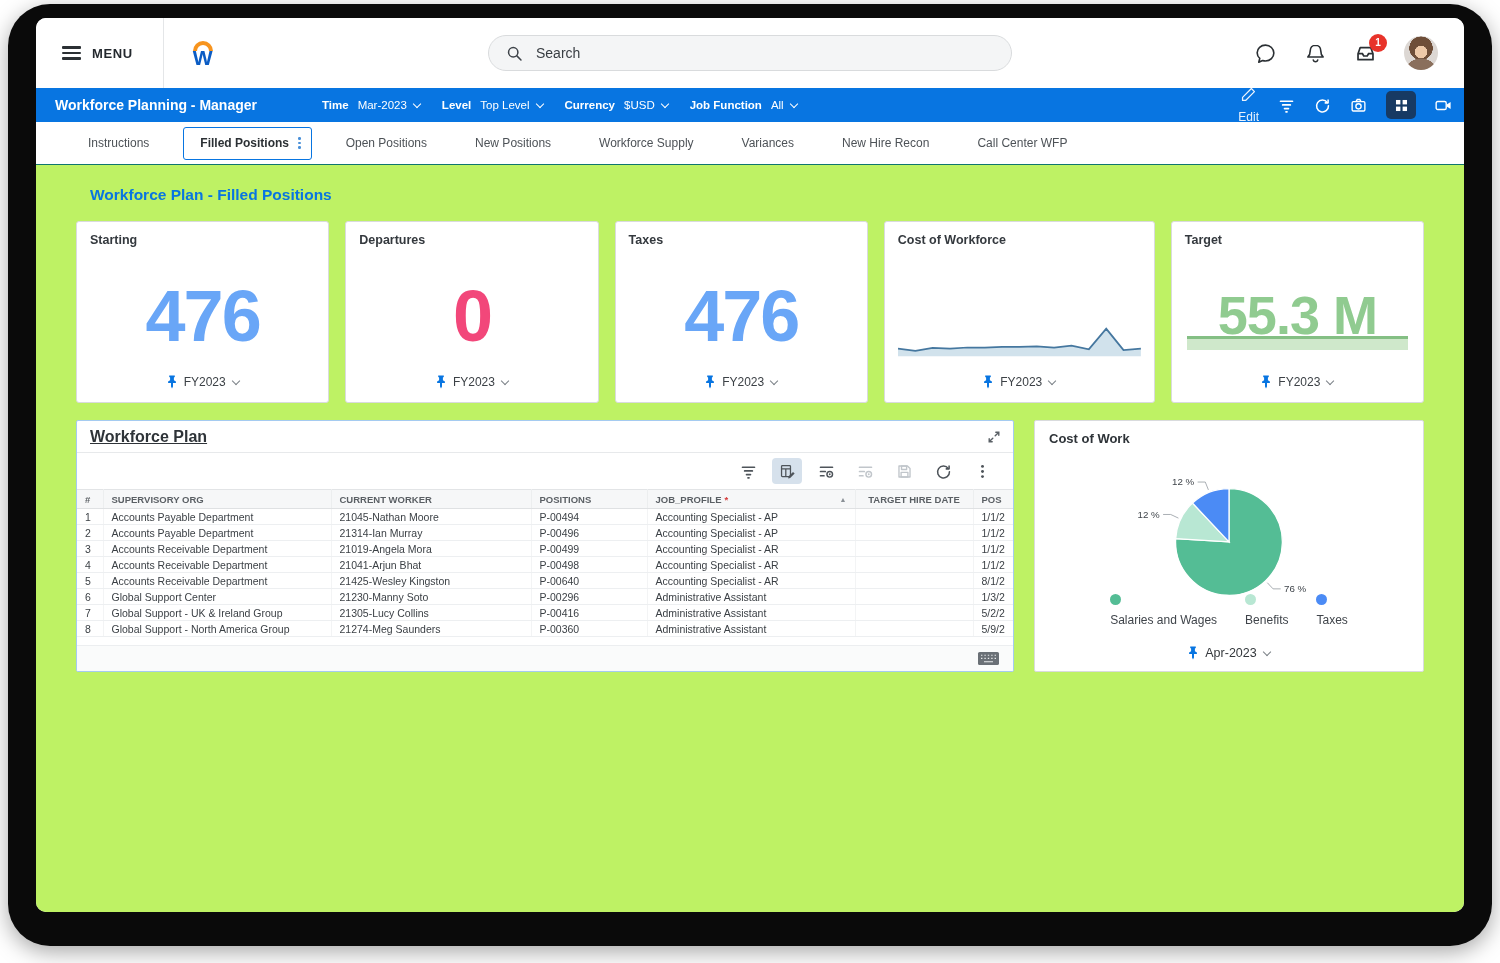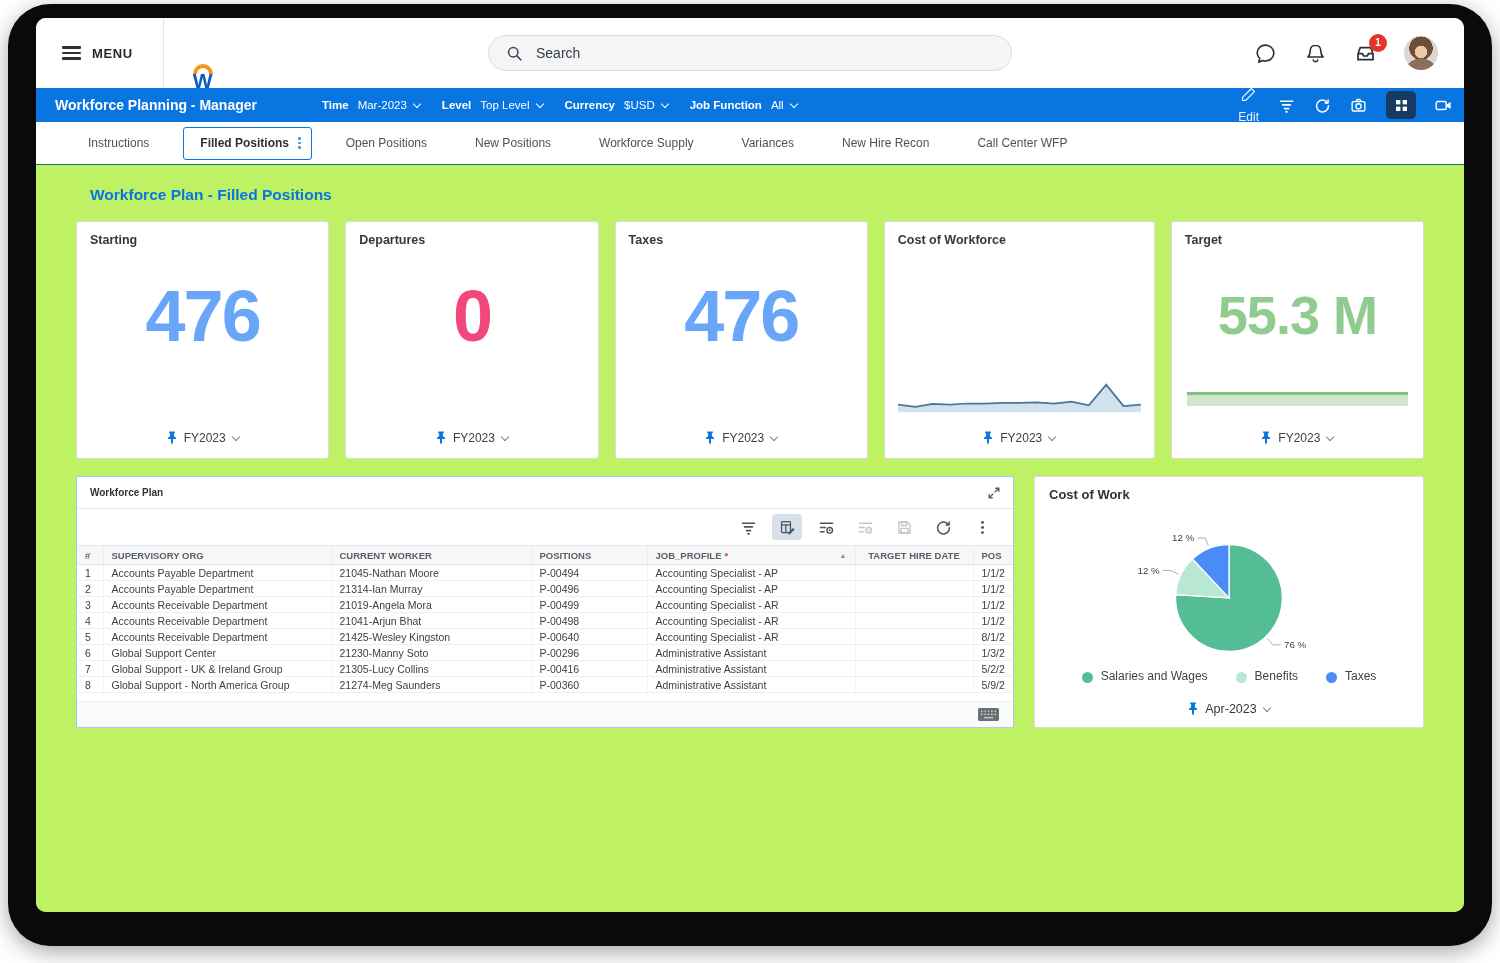--- a/index.html
+++ b/index.html
@@ -2,21 +2,21 @@
 <html><head>
 <meta charset="utf-8">
 <style>
   * { margin:0; padding:0; box-sizing:border-box; }
   body { background:#fff; font-family:"Liberation Sans", sans-serif; }
   .canvas { position:relative; width:1500px; height:963px; background:#fff; overflow:hidden; }
   .frame { position:absolute; left:8px; top:4px; width:1484px; height:942px; background:#0a0a0a; border-radius:42px; box-shadow:0 6px 22px rgba(0,0,0,.35); }
   .window { position:absolute; left:28px; top:14px; width:1428px; height:894px; background:#fff; border-radius:10px; overflow:hidden; display:flex; flex-direction:column; }
 
   
-  .topbar { height:70px; flex:0 0 auto; background:#fff; position:relative; display:flex; align-items:flex-end; }
+  .topbar { height:70px; flex:0 0 auto; background:#fff; position:relative; display:flex; align-items:center; }
   .menu-btn { display:flex; align-items:center; gap:11px; padding:0 30px 0 26px; height:100%; cursor:pointer; }
   .hamburger i { display:block; width:19px; height:2.6px; background:#2b3034; margin:3.2px 0; border-radius:1px; }
   .menu-label { font-weight:bold; font-size:13px; letter-spacing:.6px; color:#24292e; }
   .topbar-divider { width:1px; height:70px; background:#e4e6e8; }
   .wd-logo { margin-left:24px; width:30px; cursor:pointer; }
   .wd-logo .arc { display:block; width:20px; height:10px; border:4.5px solid #f7941e; border-bottom:none; border-radius:12px 12px 0 0; margin:0 auto; }
   .wd-logo .w { display:block; text-align:center; color:#0b5cc4; font-weight:bold; font-size:21px; line-height:15px; margin-top:-1px; }
   .search-box { position:absolute; left:452px; top:17px; width:524px; height:36px; background:#f4f5f6; border:1px solid #d9dbdd; border-radius:18px; display:flex; align-items:center; gap:13px; padding:0 17px; cursor:text; }
   .search-box svg { width:17px; height:17px; }
   .search-ph { font-size:14px; color:#383d42; }
@@ -48,41 +48,41 @@
   .tab { font-size:12px; color:#4d5257; padding:0 24px; height:100%; display:flex; align-items:center; cursor:pointer; white-space:nowrap; }
   .tab.active { border:1.5px solid #0875e1; border-radius:3px; height:33px; padding:0 10px 0 16px; font-weight:bold; color:#2b3034; gap:9px; margin:0 10px; }
   .kebab { display:inline-flex; flex-direction:column; gap:2px; }
   .kebab i { width:2.6px; height:2.6px; border-radius:50%; background:#4a90d9; display:block; }
 
   
   .content { flex:1; position:relative; padding:0 40px; background:#bef264; }
   .page-title { color:#0875e1; font-size:15.5px; font-weight:bold; margin:21px 0 17px 14px; }
 
   .cards { display:flex; gap:16px; margin-bottom:17px; }
-  .card { position:relative; flex:1; height:238px; border:1px solid #d9dbdd; border-radius:3px; background:#fff; }
+  .card { position:relative; flex:1; height:182px; border:1px solid #d9dbdd; border-radius:3px; background:#fff; }
   .card.wide { flex:1.07; }
   .card-title { position:absolute; top:11px; left:13px; font-size:12.5px; font-weight:bold; color:#34393e; }
   .metric { position:absolute; left:0; right:0; text-align:center; font-weight:bold; line-height:1; }
   .metric.big { top:58px; font-size:72px; letter-spacing:-2px; }
   .metric.med { top:66px; font-size:54px; letter-spacing:-1px; }
   .spark { position:absolute; left:13px; right:13px; bottom:44px; height:42px; }
   .spark svg { width:100%; height:100%; display:block; }
   .tbar { position:absolute; left:15px; right:15px; bottom:52px; }
   .tbar .line { height:3.5px; }
   .tbar .band { height:11px; }
   .period { position:absolute; left:0; right:0; bottom:13px; display:flex; align-items:center; justify-content:center; gap:7px; font-size:12px; color:#3c4146; cursor:pointer; }
   .period .chev { color:#7b8187; }
   .pin { width:10px; height:14px; display:block; }
 
   
   .panels { display:flex; gap:20px; align-items:flex-start; }
   .panel { background:#fff; border-radius:2px; position:relative; }
   .wp-panel { width:938px; height:252px; border:1px solid #a5cbf0; overflow:hidden; flex:0 0 auto; }
   .panel-head { height:32px; display:flex; align-items:center; justify-content:space-between; padding:0 12px 0 13px; border-bottom:1px solid #e7e9eb; }
-  .panel-head .pt { font-size:10px; font-weight:bold; color:#2e3338; }
+  .panel-head .pt { font-size:16px; font-weight:bold; color:#2e3338;text-decoration:underline; }
   .expand-btn { cursor:pointer; display:flex; }
   .grid-toolbar { height:36px; display:flex; align-items:center; justify-content:flex-end; gap:9px; padding:0 16px; }
   .tb-btn { width:30px; height:26px; display:flex; align-items:center; justify-content:center; border-radius:4px; color:#4e545a; cursor:pointer; }
   .tb-btn svg { width:17px; height:17px; display:block; }
   .tb-btn.active { background:#d6e1ec; }
   .tb-btn.disabled { color:#c1c6cb; cursor:default; }
   .tbl-clip { overflow:hidden; width:100%; }
   table.grid { border-collapse:collapse; table-layout:fixed; width:952px; font-size:10.5px; }
   table.grid th { background:#f6f7f8; border-top:1px solid #e2e4e6; border-bottom:1px solid #dfe1e3; border-right:1px solid #eceeef; font-size:9.5px; color:#5a5f64; font-weight:bold; text-align:left; padding:4px 8px 3px; height:19px; white-space:nowrap; overflow:hidden; }
   table.grid td { border-bottom:1px solid #edeff1; border-right:1px solid #f3f4f5; padding:1.5px 8px; color:#3a3f44; height:15px; white-space:nowrap; overflow:hidden; background:#fff; }
@@ -91,21 +91,21 @@
   .req { color:#d63b3b; margin-left:3px; }
   .sort { float:right; font-size:7px; color:#8a9096; margin-top:2px; }
   .wp-footer { position:absolute; left:0; right:0; bottom:0; height:26px; background:#fafbfb; border-top:1px solid #eceef0; display:flex; align-items:center; justify-content:flex-end; padding:0 13px; }
   .kbd svg { width:23px; height:15px; display:block; }
 
   .cow-panel { flex:1; height:252px; border:1px solid #d9dbdd; }
   .cow-title { position:absolute; top:10px; left:14px; font-size:13px; font-weight:bold; color:#2e3338; }
   .pie-area { position:absolute; top:30px; left:0; right:0; height:170px; }
   .pie-area svg { width:100%; height:100%; display:block; }
   .legend { position:absolute; left:0; right:0; bottom:44px; display:flex; justify-content:center; gap:28px; }
-  .leg-item { display:flex; align-items:flex-end; gap:8px; font-size:12px; color:#3f444a; }
+  .leg-item { display:flex; align-items:flex-start; gap:8px; font-size:12px; color:#3f444a;flex-direction:column; }
   .leg-dot { width:11px; height:11px; border-radius:50%; }
   .cow-period { position:absolute; left:0; right:0; bottom:11px; display:flex; align-items:center; justify-content:center; gap:7px; font-size:12.5px; color:#34383c; cursor:pointer; }
   .cow-period .chev { color:#7b8187; }
 </style>
 </head>
 <body>
 
 <div class="canvas">
  <div class="frame">
   <div class="window">

